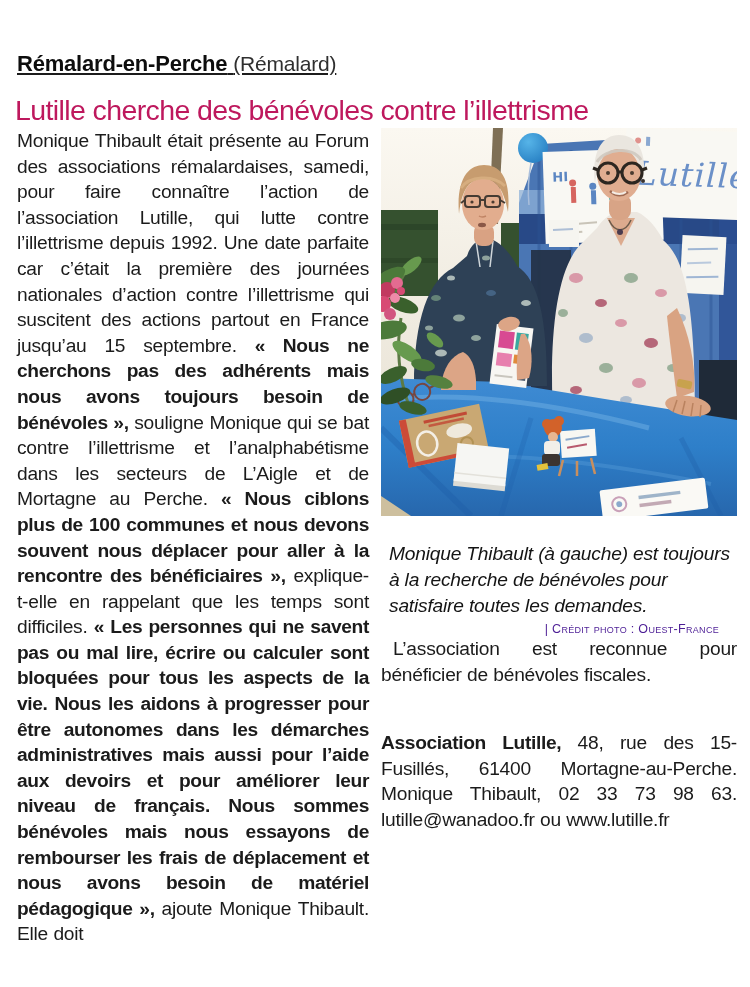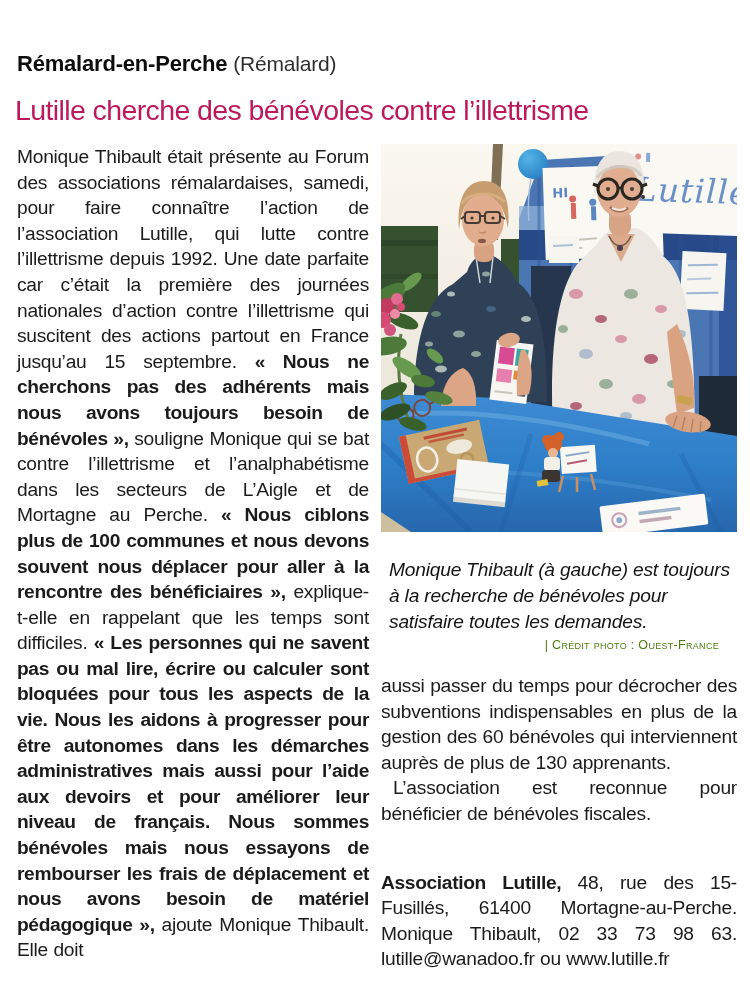--- a/index.html
+++ b/index.html
@@ -1,42 +1,42 @@
 <!DOCTYPE html>
 <html><head>
 <meta charset="utf-8">
 <style>
   html,body{margin:0;padding:0;background:#ffffff;}
   .page{
     position:relative;width:750px;height:987px;background:#ffffff;
     font-family:"Liberation Sans", sans-serif;color:#1c1c1c;overflow:hidden;
   }
-  .kicker{position:absolute;left:17px;top:51px;font-size:22px;line-height:26px;letter-spacing:-0.2px;}
+  .kicker{position:absolute;left:17px;top:51px;font-size:22px;line-height:26px;letter-spacing:-0.2px;text-decoration:underline;}
   .kicker .commune{font-weight:700;color:#0d0d0d;}
   .kicker .commune-alt{font-weight:400;color:#2f2f2f;font-size:21px;}
   .headline{
     position:absolute;left:15px;top:93px;margin:0;width:720px;
     font-size:28.5px;font-weight:400;color:#be185d;letter-spacing:-0.6px;line-height:34px;
   }
-  .col{position:absolute;top:144px;}
+  .col{position:absolute;top:128px;}
   .col-left{left:17px;width:352px;}
   .col-right{left:381px;width:356px;}
   .body{
     margin:0;font-size:19.2px;line-height:25.6px;text-align:justify;
     color:#1b1b1b;letter-spacing:-0.25px;word-spacing:0.3px;
   }
   .b{font-weight:700;letter-spacing:-0.35px;}
   figure{margin:0;padding:0;}
   svg.photo{display:block;width:356px;height:388px;}
   .caption{
     margin:25px 0 0 8px;font-style:italic;font-size:19.2px;line-height:26px;color:#141414;letter-spacing:-0.2px;
   }
   .credit{
     margin-top:3px;padding-right:18px;text-align:right;
-    font-size:12.5px;color:#4d7c0f;letter-spacing:0.3px;
+    font-size:12.5px;color:#4c1d95;letter-spacing:0.3px;
   }
   .credit .sc{font-variant:small-caps;}
   .p-first{margin-top:21px;}
   .p-indent{text-indent:12px;}
   .p-contact{margin-top:43px;}
 </style>
 </head>
 <body>
 
 <div class="page">
@@ -308,18 +308,17 @@
       </svg>
 
       <figcaption class="caption">Monique Thibault (à gauche) est toujours à la recherche de bénévoles pour satisfaire toutes les demandes.</figcaption>
       <div class="credit">
         <span>|</span>
         <span class="sc">Crédit photo :</span>
         <span class="sc">Ouest-France</span>
       </div>
     </figure>
 
-    <p class="body p-first">aussi passer du temps pour décrocher des subventions indispensables en plus de la gestion des 60 bénévoles qui interviennent auprès de plus de 130 apprenants.</p>
     <p class="body p-indent">L’association est reconnue pour bénéficier de bénévoles fiscales.</p>
     <p class="body p-contact"><span class="b">Association Lutille, </span><span>48, rue des 15-Fusillés, 61400 Mortagne-au-Perche. Monique Thibault, 02 33 73 98 63. lutille@wanadoo.fr ou www.lutille.fr</span></p>
   </div>
 
 </div>
 
 </body></html>

